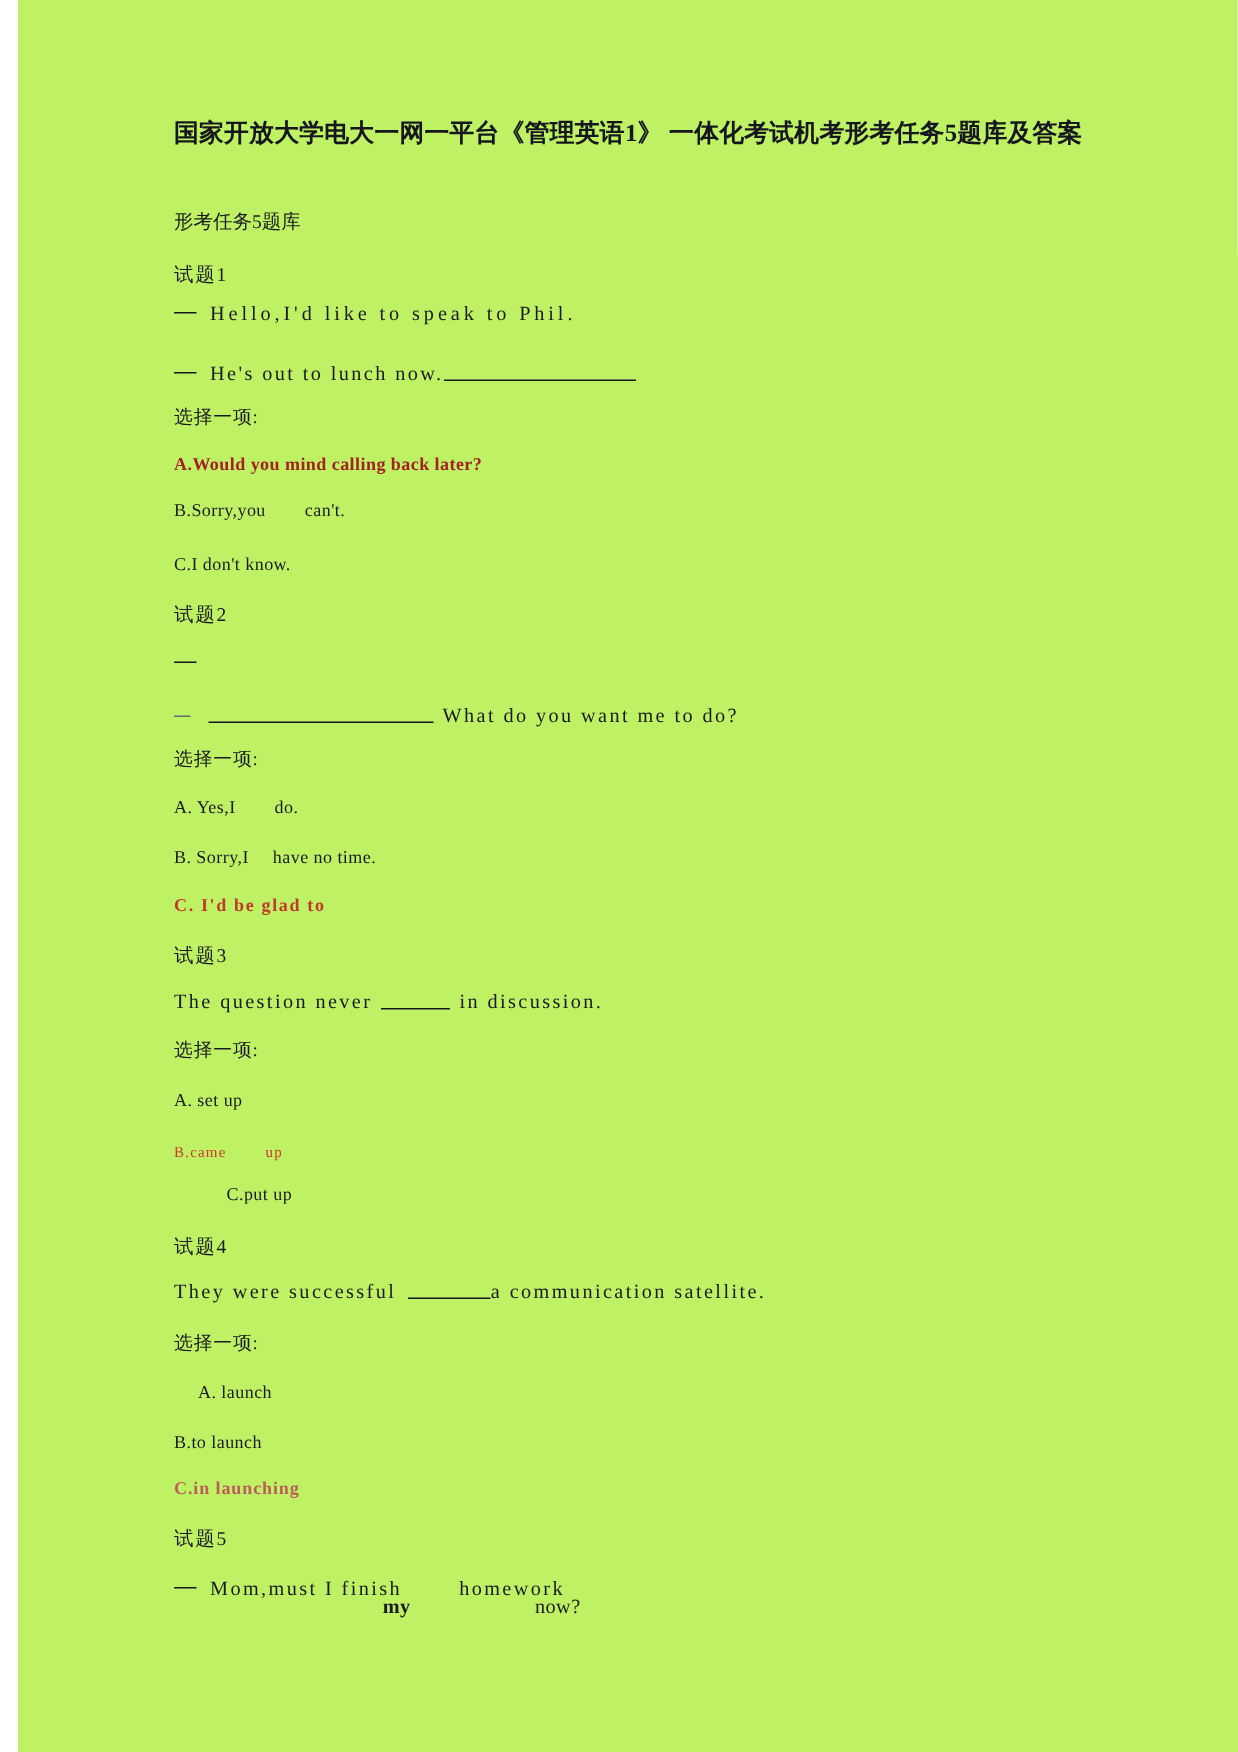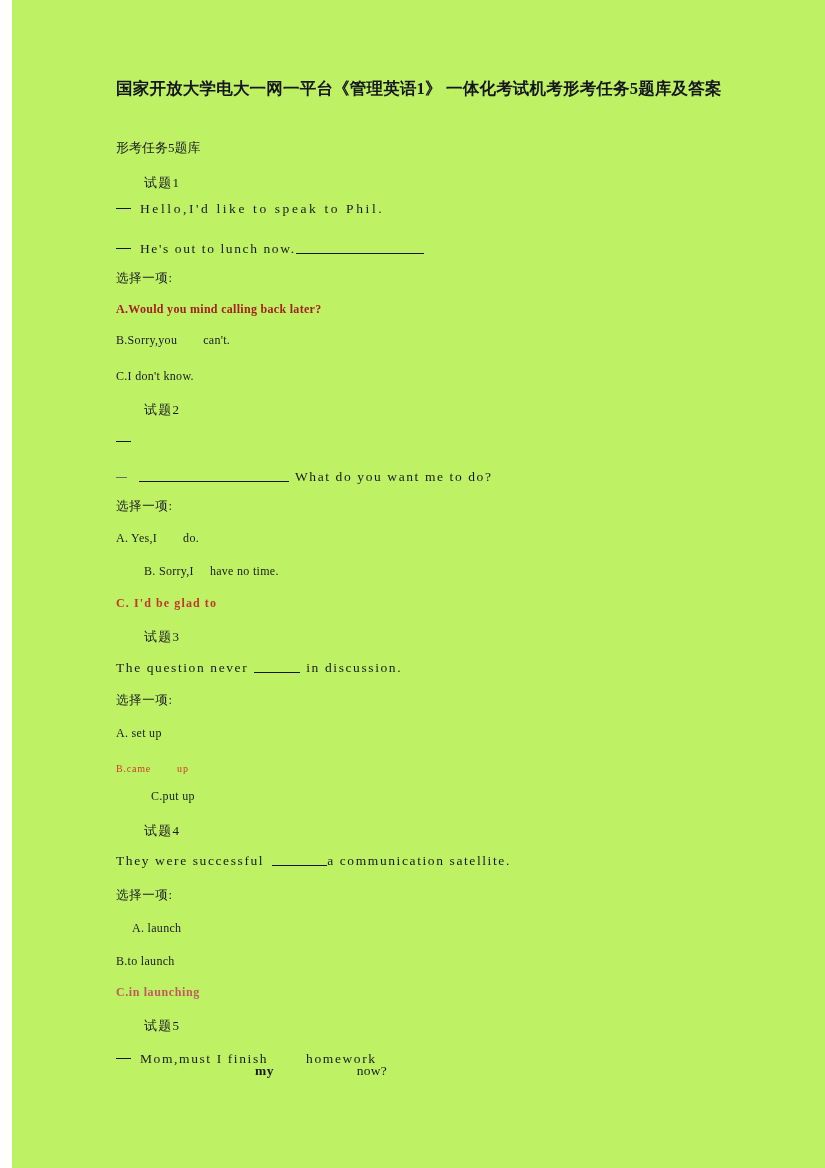--- a/index.html
+++ b/index.html
@@ -41,21 +41,20 @@
     color: #1a1a22;
   }
   .q-block { position: absolute; left: 0; width: 825px; }
   .q-head {
     position: absolute;
     left: 104px;
     font-size: 13px;
     letter-spacing: 1.2px;
     color: #1a1a22;
     white-space: nowrap;
-    margin-left: 28px;
   }
   .line {
     position: absolute;
     font-size: 13.5px;
     color: #1a1a22;
     white-space: nowrap;
   }
   .line.eng { letter-spacing: 0.3px; }
   .prompt-dash {
     display: inline-block;
@@ -171,21 +170,21 @@
 
     <div class="line eng" style="left:104px; top:469px;">
       <span class="prompt-dash short"></span><span class="blank w150"></span><span class="sp2" style="margin-left:6px;">What do you want me to do?</span>
     </div>
 
     <div class="choose" style="top:498px;">选择一项:</div>
 
     <div class="opt" style="top:531px;">
       <span>A. Yes,I</span><span class="gap-m"></span><span>do.</span>
     </div>
-    <div class="opt" style="top:564px;margin-left:28px;">
+    <div class="opt" style="top:564px;">
       <span>B. Sorry,I</span><span class="gap-s"></span><span>have   no   time.</span>
     </div>
     <div class="opt ans-red" style="top:596px;">C. I'd  be  glad  to</div>
   </div>
 
   <div class="q-block">
     <div class="q-head" style="top:628px;">试题3</div>
 
     <div class="line eng" style="left:104px; top:660px;">
       <span class="sp2">The  question  never</span><span class="blank w46" style="margin:0 6px;"></span><span class="sp2">in   discussion.</span>

